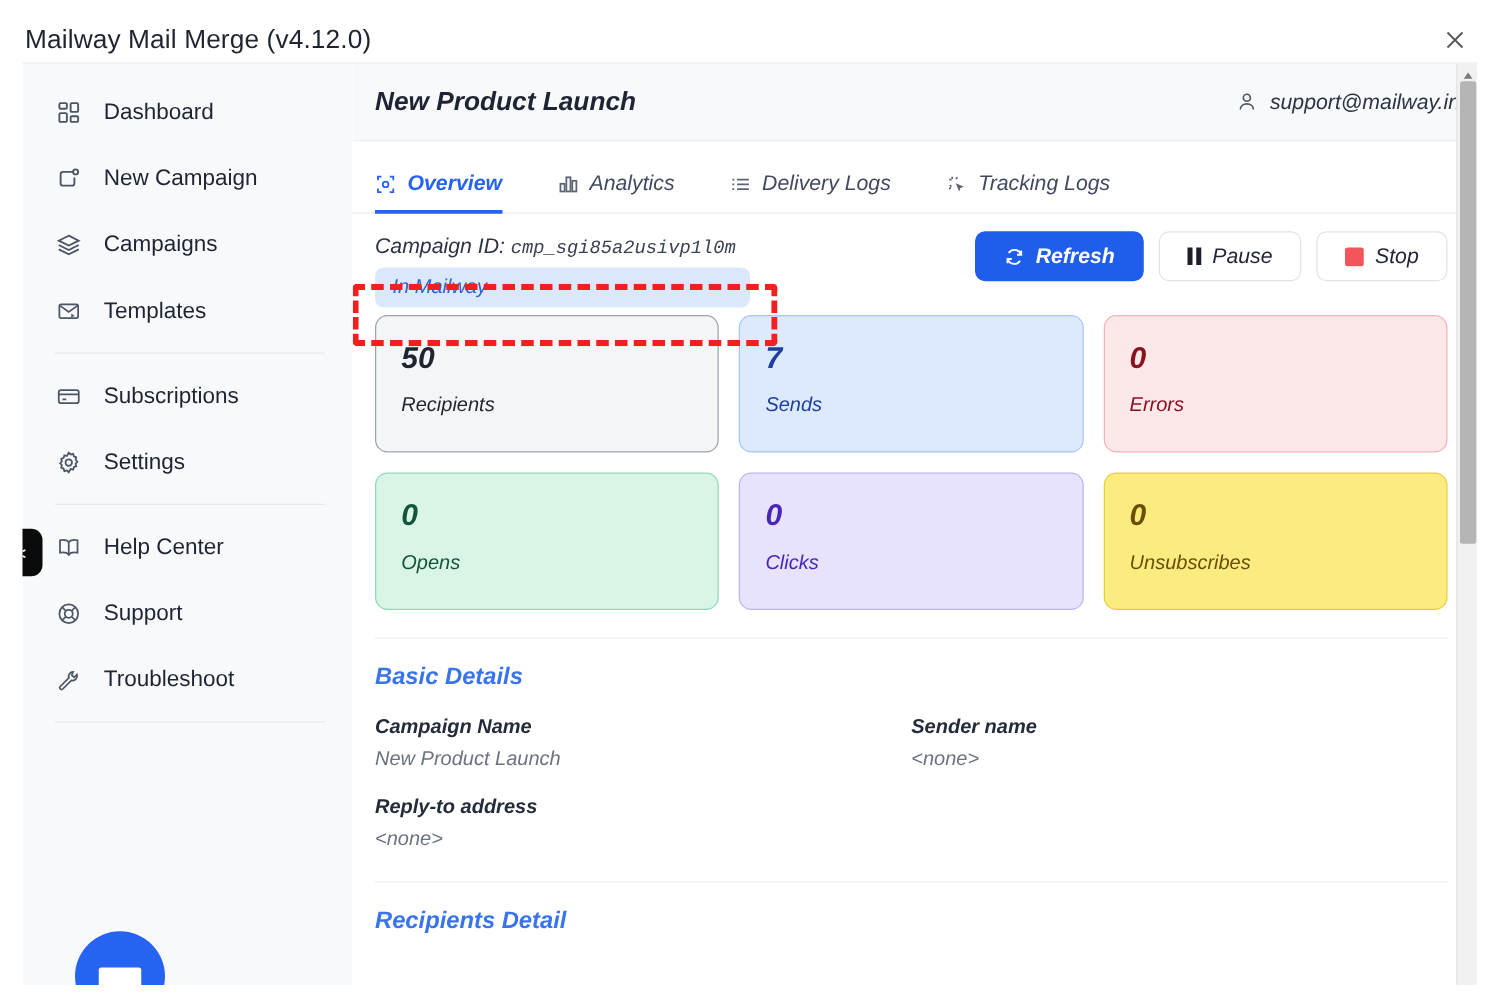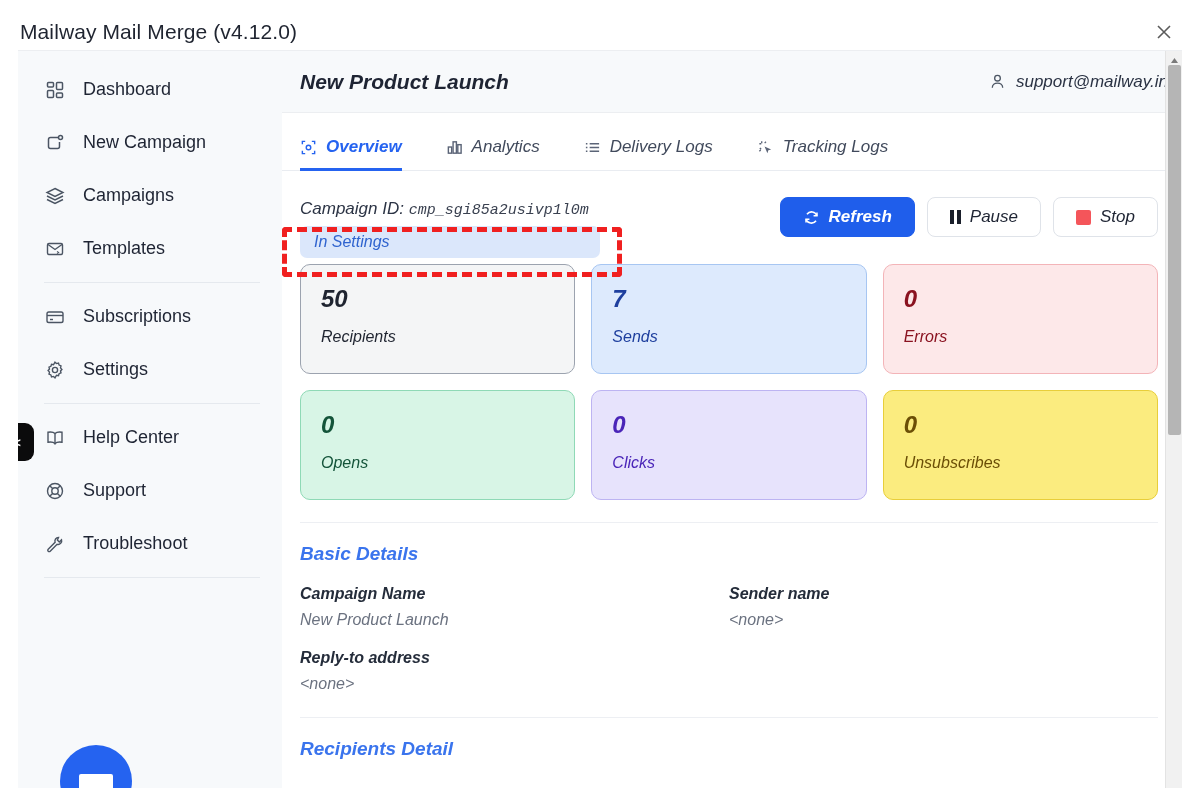--- a/index.html
+++ b/index.html
@@ -112,21 +112,21 @@
   .tab.active { color: #2563f0; border-bottom-color: #2563f0; font-weight: bold; }
   .tab.active svg { color: #2563f0; }
 
   
   .content {
     position: relative;
     padding: 14px 24px 0 18px;
     height: 616px; overflow: hidden;
   }
   .cid-row {
-    display: flex; align-items: flex-start; justify-content: space-between; margin-top: 12px;
+    display: flex; align-items: flex-start; justify-content: space-between;
   }
   .cid-left { padding-top: 2px; }
   .cid-line {
     font-size: 17px; color: #2b3344; white-space: nowrap;
   }
   .cid-line .mono {
     font-family: "Liberation Mono", monospace;
     font-size: 15px; color: #3a4150;
   }
   .status-pill {
@@ -382,21 +382,21 @@
       <div class="content">
 
         <div class="annot-box"></div>
 
         <div class="cid-row">
           <div class="cid-left">
             <div class="cid-line">
               <span>Campaign ID:</span>
               <span class="mono">cmp_sgi85a2usivp1l0m</span>
             </div>
-            <div class="status-pill">In Settings</div>
+            <div class="status-pill">In Mailway</div>
           </div>
 
           <div class="actions">
             <div class="btn primary">
               <span>
                 <svg width="17" height="17" viewBox="0 0 18 18" fill="none" stroke="#fff" stroke-width="1.6">
                   <path d="M14.8 7.2A6 6 0 0 0 4.2 5.6"></path>
                     <path d="M3.2 10.8A6 6 0 0 0 13.8 12.4"></path>
                   <path d="M14.8 3.6v3.6h-3.6M3.2 14.4v-3.6h3.6"></path>
                 </svg>

